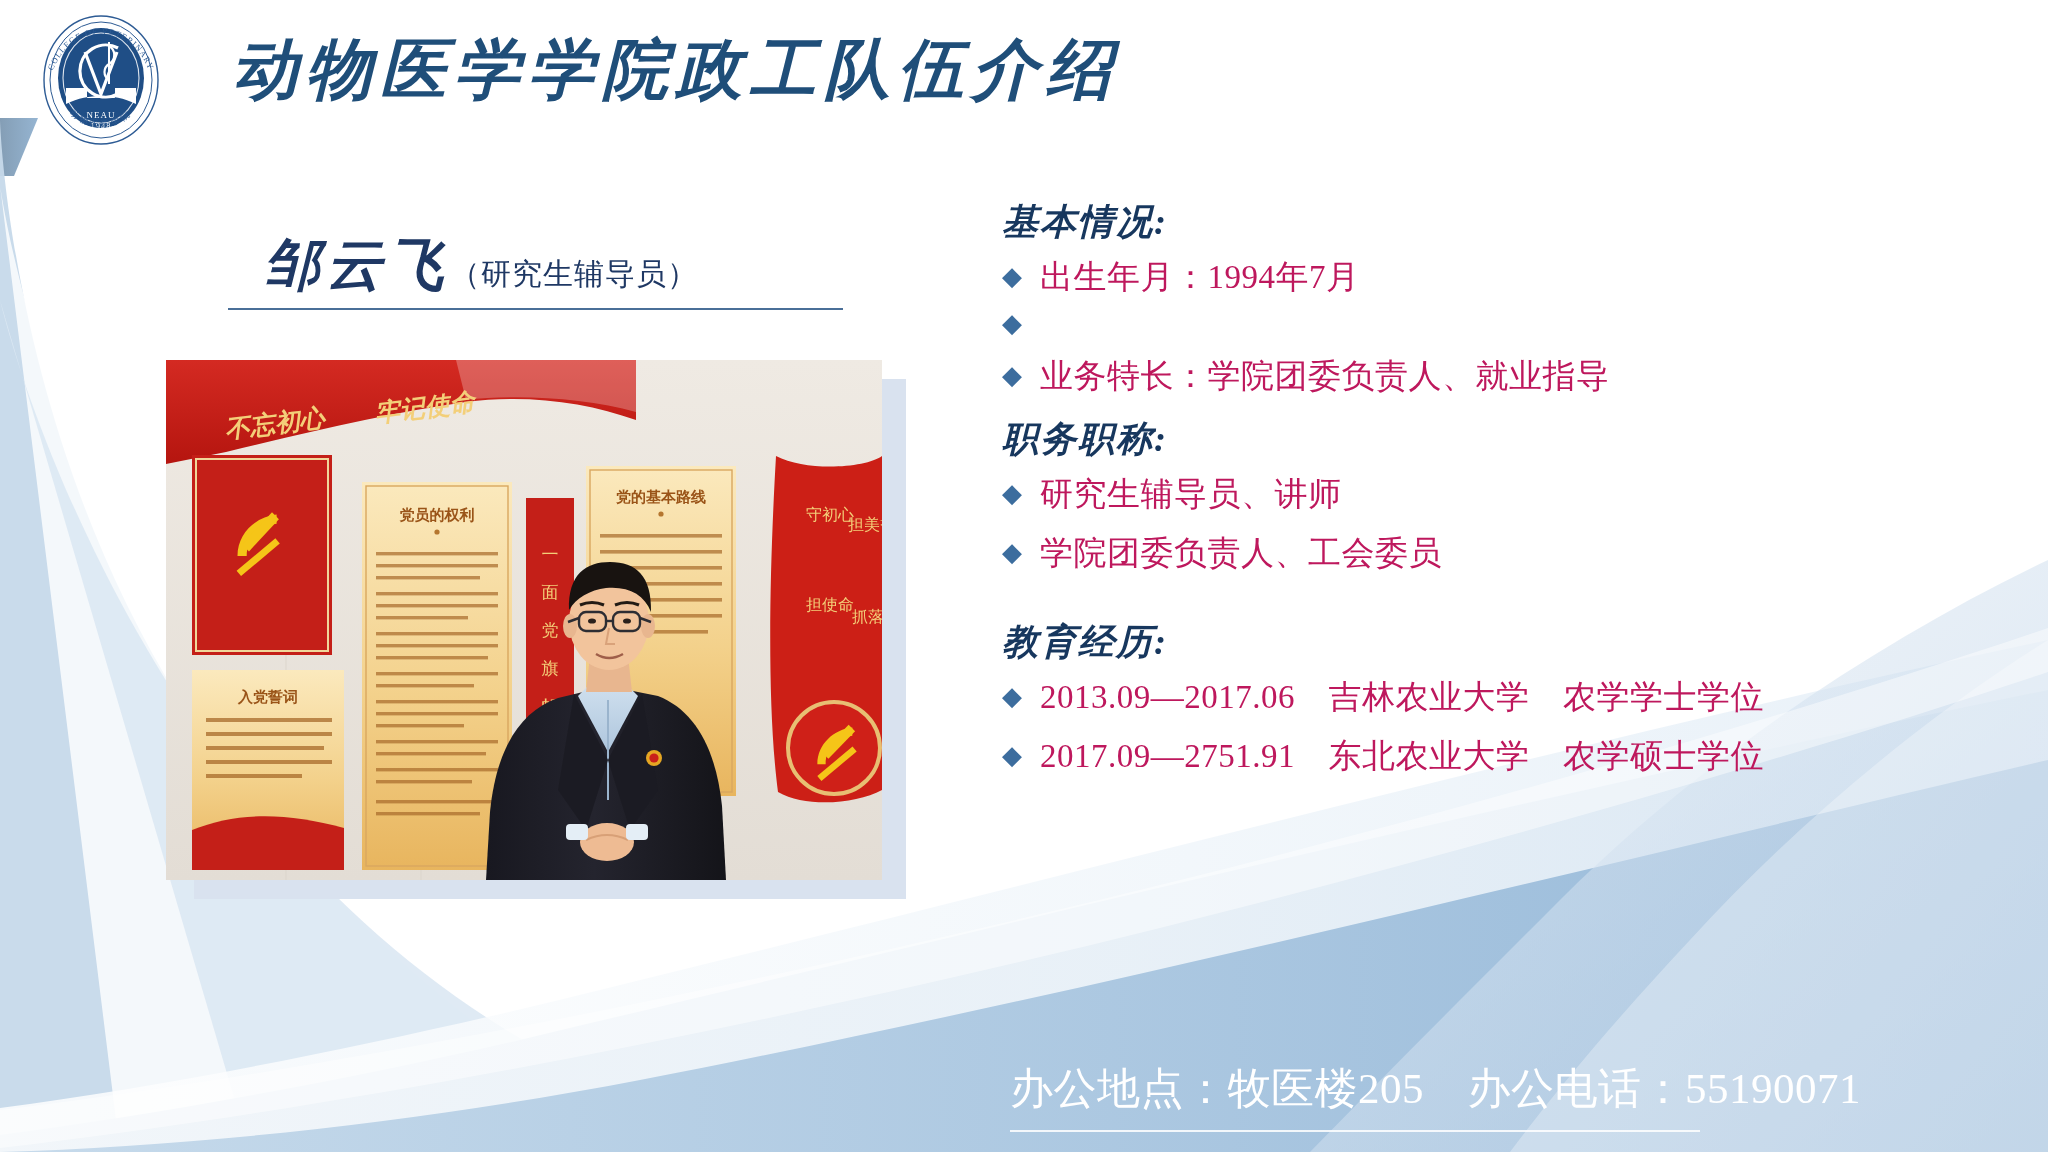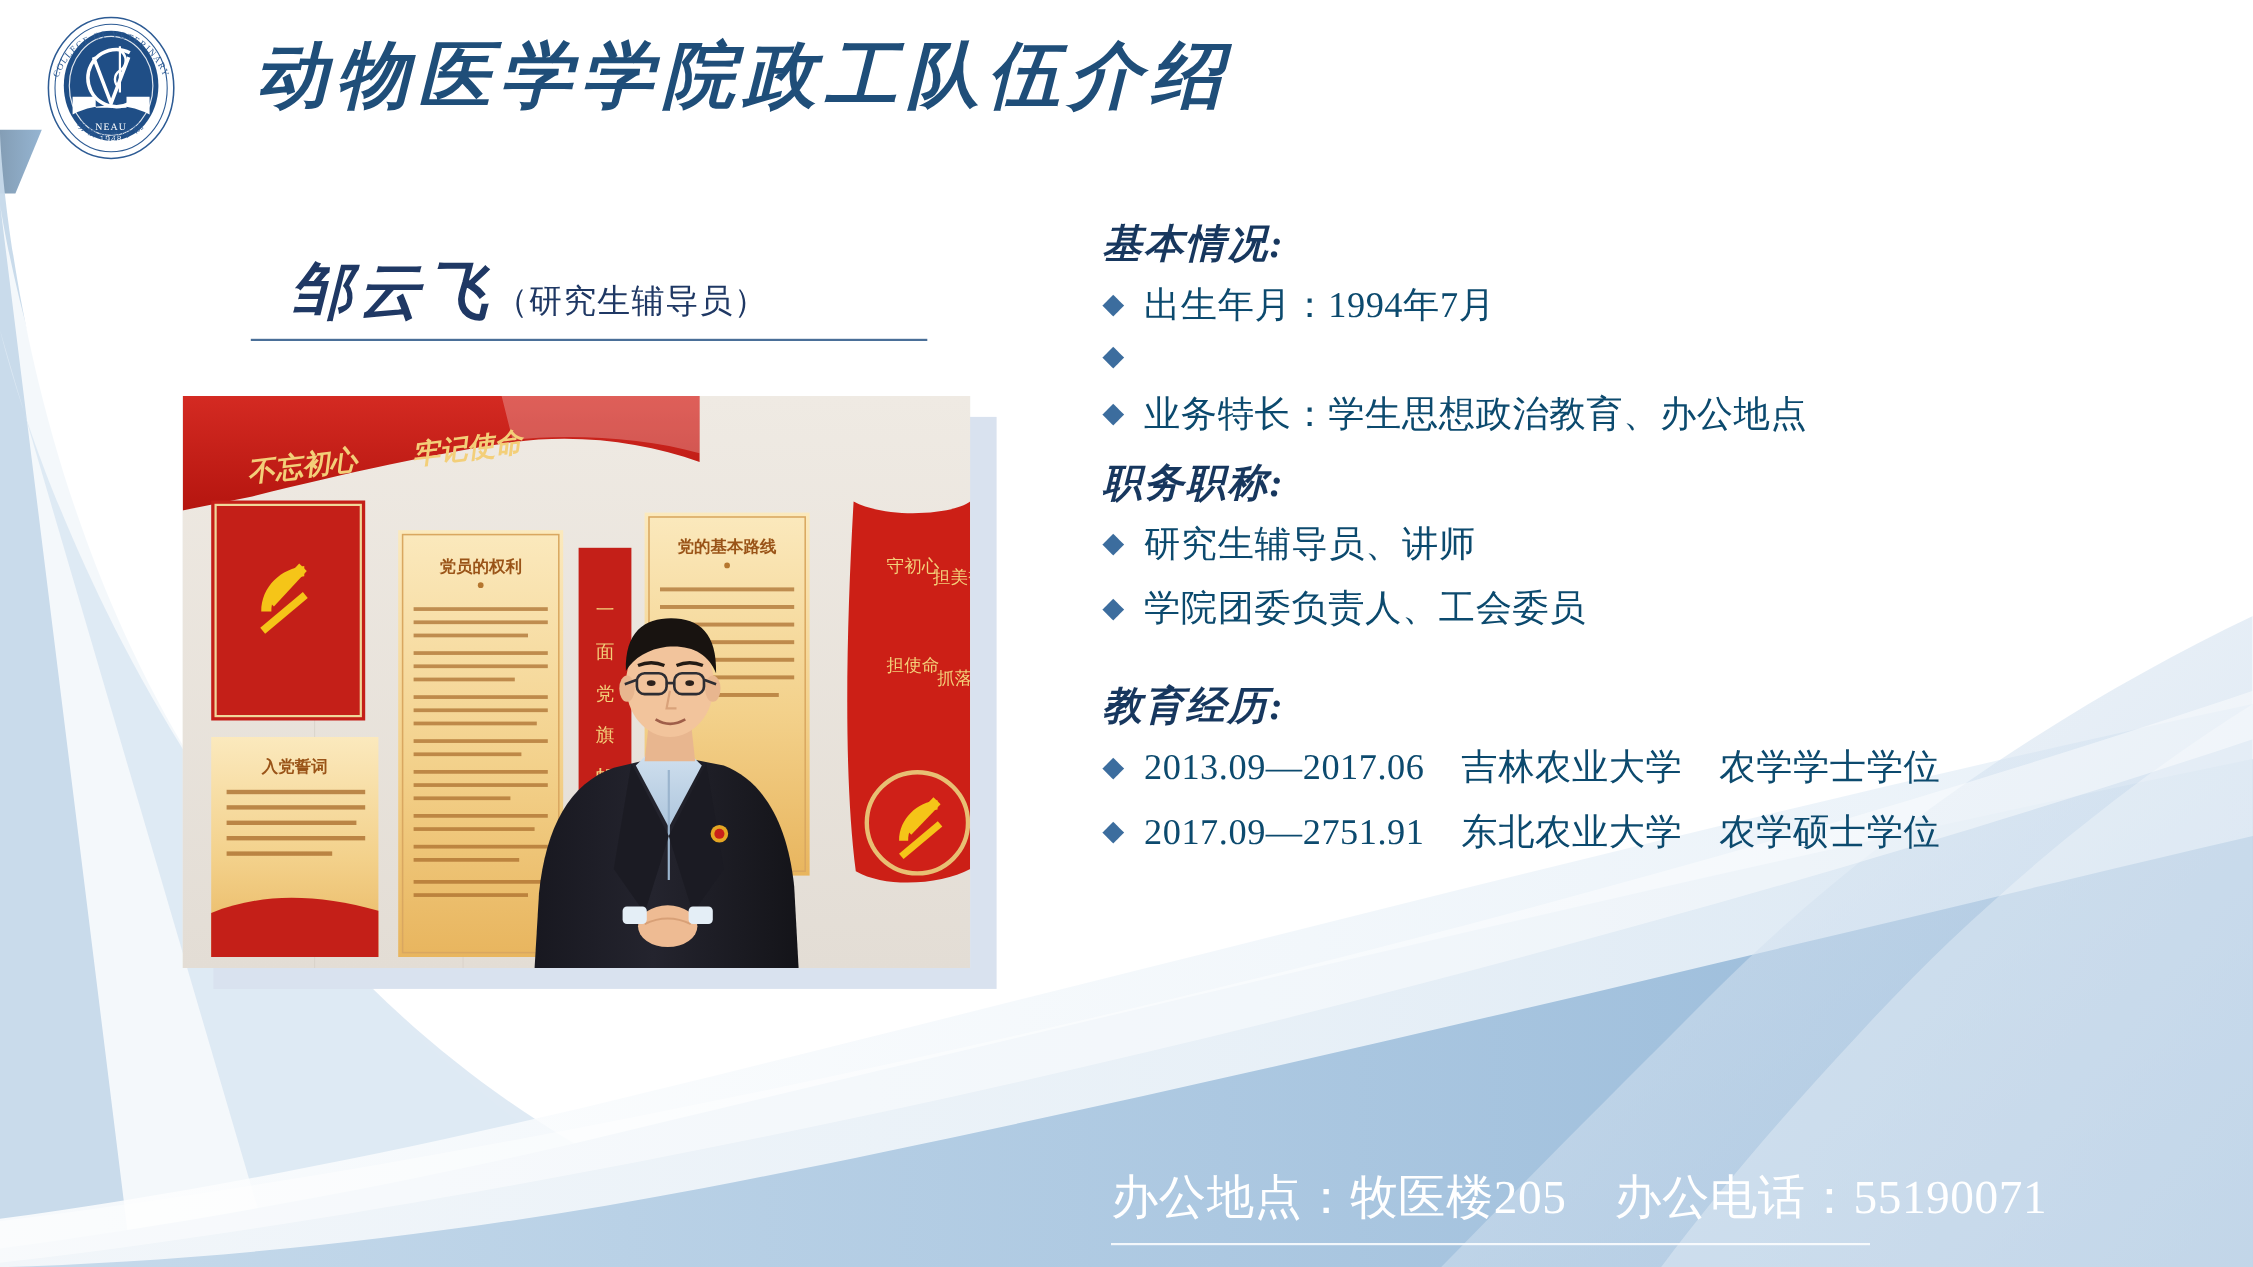--- a/index.html
+++ b/index.html
@@ -117,21 +117,21 @@
     color: #3c6d9e;
     font-size: 26px;
     line-height: 1;
     margin-right: 18px;
     flex: 0 0 auto;
     transform: translateY(-3px);
   }
   .bullet-text {
     font-family: "Liberation Serif", "DejaVu Serif", serif;
     font-size: 33px;
-    color: #0c4a6e;
+    color: #be185d;
     letter-spacing: 0.5px;
   }
   .gap-mid { height: 26px; }
 
   
   .footer {
     position: absolute;
     left: 1010px; top: 1060px;
     width: 720px;
   }
@@ -426,21 +426,21 @@
       <ul class="bullets">
         <li class="bullet-item">
           <span class="bullet-mark">◆</span>
           <span class="bullet-text">出生年月：1994年7月</span>
         </li>
         <li class="bullet-item">
           <span class="bullet-mark">◆</span>
         </li>
         <li class="bullet-item">
           <span class="bullet-mark">◆</span>
-          <span class="bullet-text">业务特长：学生思想政治教育、办公地点</span>
+          <span class="bullet-text">业务特长：学院团委负责人、就业指导</span>
         </li>
       </ul>
     </div>
 
     <div>
       <div class="sec-head">职务职称:</div>
       <ul class="bullets">
         <li class="bullet-item">
           <span class="bullet-mark">◆</span>
           <span class="bullet-text">研究生辅导员、讲师</span>

